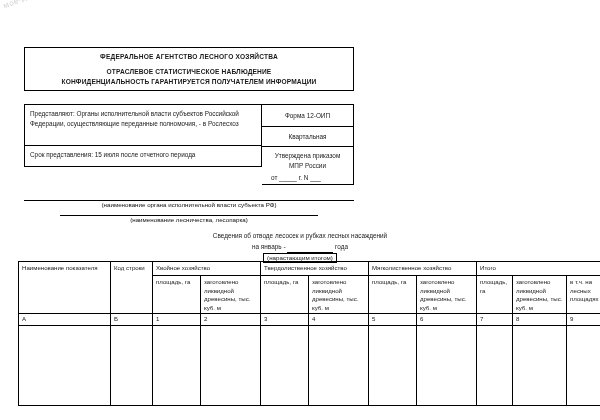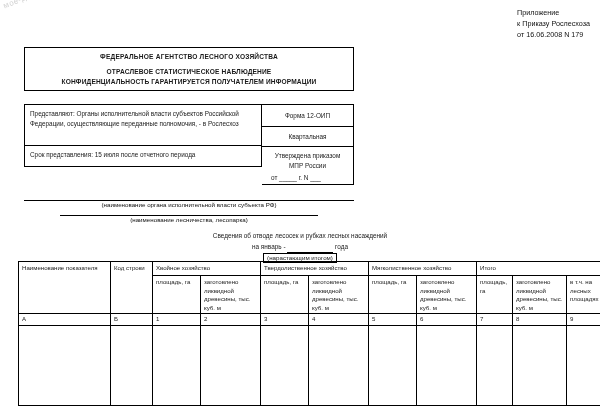--- a/index.html
+++ b/index.html
@@ -169,25 +169,20 @@
   .body-fill td { border: 1px solid #000; height: 80px; }
   .c-head { font-size: 6.1px; }
 </style>
 </head>
 <body>
 
 <div class="page">
 
   <div class="watermark">мое-дело.рф</div>
 
-  <div class="approval">
-    <div>Приложение</div>
-    <div>к Приказу Рослесхоза</div>
-    <div>от 16.06.2008 N 179</div>
-  </div>
 
   <div class="hdr-box">
     <div class="hdr-line1">ФЕДЕРАЛЬНОЕ АГЕНТСТВО ЛЕСНОГО ХОЗЯЙСТВА</div>
     <div class="hdr-line2">
       <div>ОТРАСЛЕВОЕ СТАТИСТИЧЕСКОЕ НАБЛЮДЕНИЕ</div>
       <div>КОНФИДЕНЦИАЛЬНОСТЬ ГАРАНТИРУЕТСЯ ПОЛУЧАТЕЛЕМ ИНФОРМАЦИИ</div>
     </div>
   </div>
 
   <div class="info-left">

